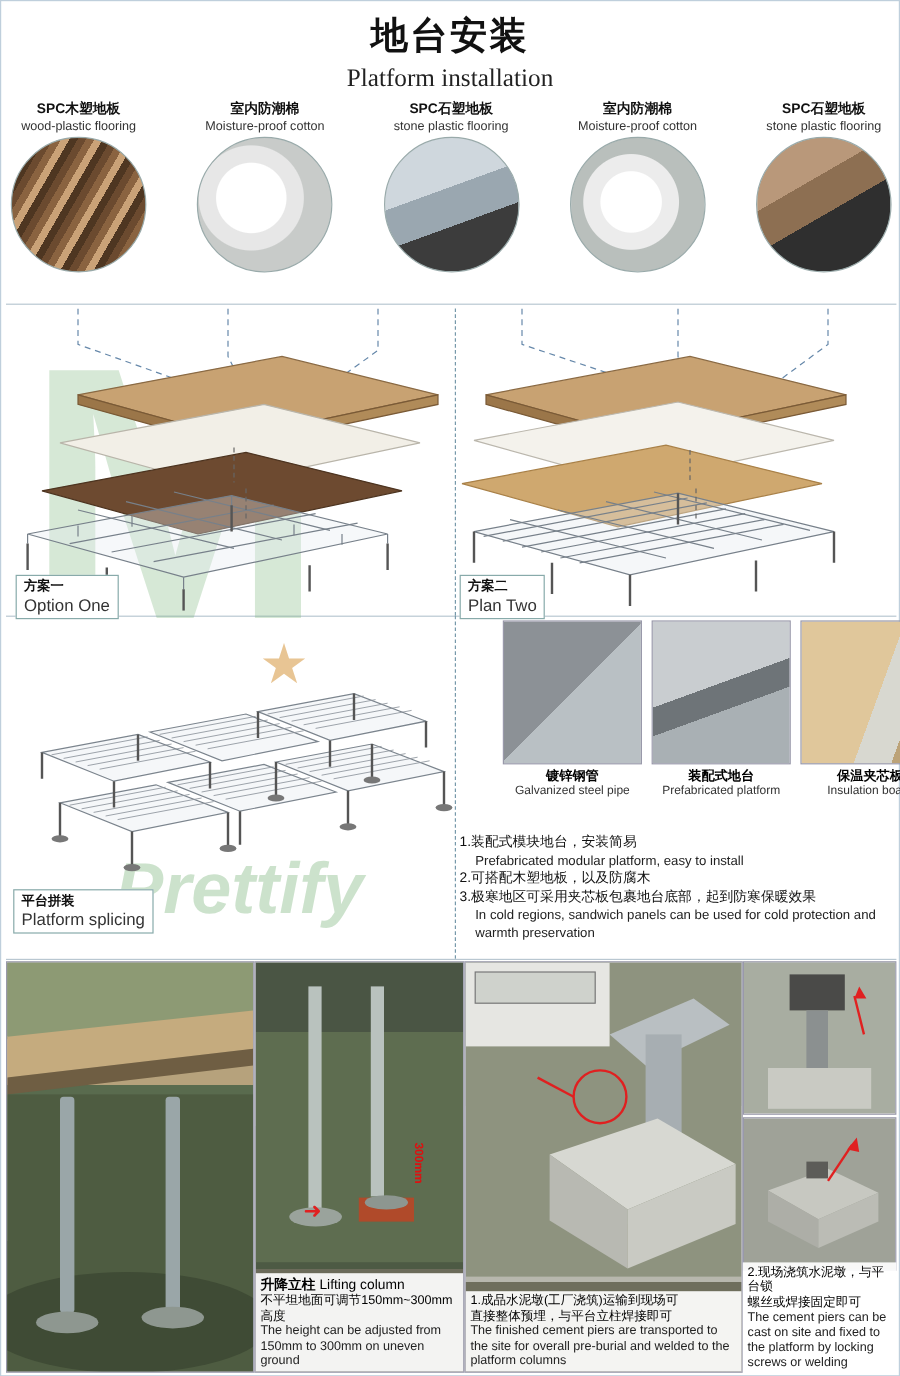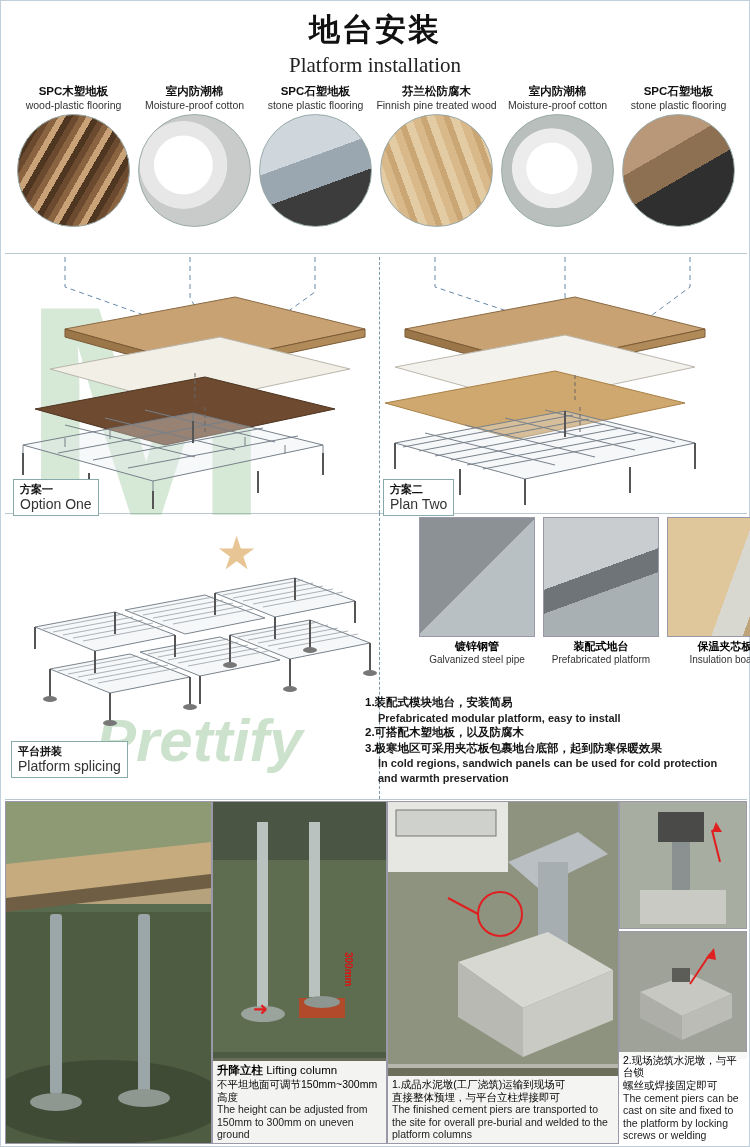--- a/index.html
+++ b/index.html
@@ -73,21 +73,21 @@
     margin-top: 2px;
     font-family: "Liberation Serif", serif;
   }
 
   
   .materials {
     position: absolute;
     top: 84px; left: 4px;
     width: 742px; height: 168px;
     display: flex;
-    justify-content: center;
+    justify-content: space-between;
     z-index: 10;
   }
   .mat {
     width: 121px;
     text-align: center;
   }
   .mat-cn { font-size: 11.5px; font-weight: bold; color: #111; line-height: 1.2;}
   .mat-en { font-size: 10.5px; color: #333; line-height: 1.2; margin-bottom: 3px;}
   .mat-circle {
     width: 113px; height: 113px;
@@ -152,26 +152,25 @@
   .mp-cn { font-size: 11px; font-weight: bold; margin-top: 2px; }
   .mp-en { font-size: 10px; color: #333; }
 
   .art-pipe { background: linear-gradient(135deg,#8c9196 0 50%,#b9c0c4 50% 100%); }
   .art-platform { background: linear-gradient(160deg,#c9cdd0 0 45%,#6e7478 45% 60%,#a9b0b4 60% 100%); }
   .art-insul { background: linear-gradient(110deg,#e0c79b 0 55%,#d8d8d0 55% 75%,#bca378 75% 100%); }
 
   
   .bullets {
     position: absolute;
-    top: 694px; left: 364px;
+    top: 694px; left: 382px;
     width: 364px;
     z-index: 10;
     font-size: 11.5px;
     line-height: 1.35;
-    font-weight: bold;
   }
   .bl-cn { color: #111; }
   .bl-en { color: #222; padding-left: 13px; font-size: 11px;}
 
   
   .bottom {
     position: absolute;
     top: 800px; left: 4px;
     width: 742px; height: 343px;
     z-index: 10;
@@ -225,25 +224,20 @@
     </div>
     <div class="mat">
       <div class="mat-cn">室内防潮棉</div>
       <div class="mat-en">Moisture-proof cotton</div>
       <div class="mat-circle art-cotton"></div>
     </div>
     <div class="mat">
       <div class="mat-cn">SPC石塑地板</div>
       <div class="mat-en">stone plastic flooring</div>
       <div class="mat-circle art-stone"></div>
-    </div>
-    <div class="mat">
-      <div class="mat-cn">芬兰松防腐木</div>
-      <div class="mat-en">Finnish pine treated wood</div>
-      <div class="mat-circle art-pine"></div>
     </div>
     <div class="mat">
       <div class="mat-cn">室内防潮棉</div>
       <div class="mat-en">Moisture-proof cotton</div>
       <div class="mat-circle art-cotton2"></div>
     </div>
     <div class="mat">
       <div class="mat-cn">SPC石塑地板</div>
       <div class="mat-en">stone plastic flooring</div>
       <div class="mat-circle art-stone2"></div>

